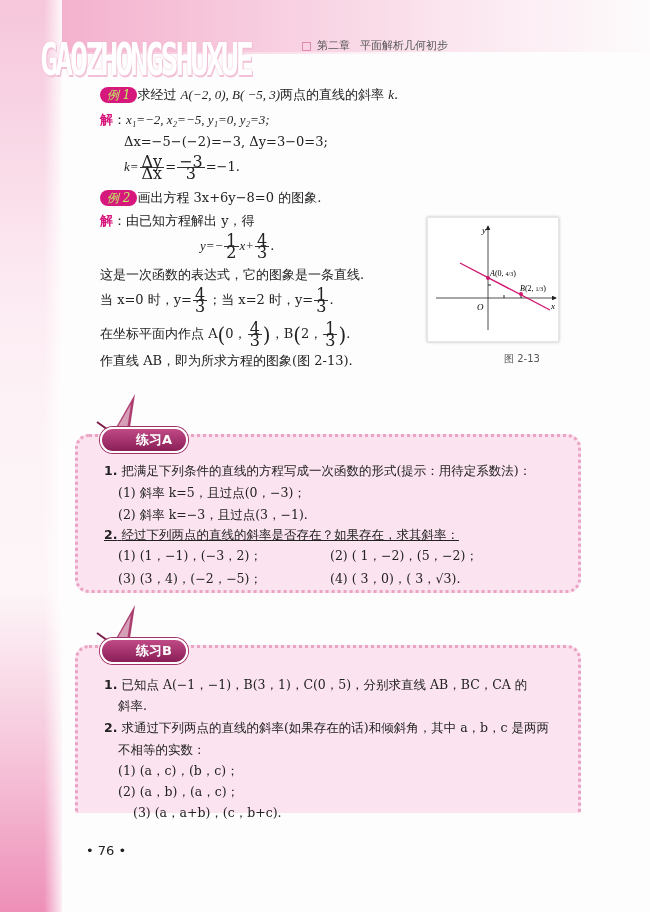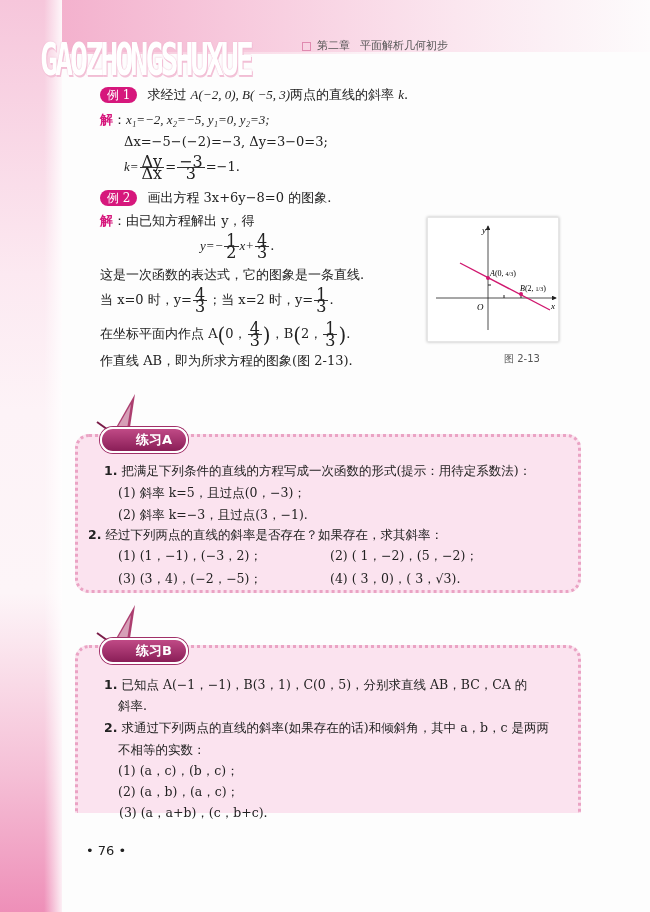--- a/index.html
+++ b/index.html
@@ -34,22 +34,22 @@
   }
   .chapter {
     position:absolute; left:258px; top:38px; font-size:11px; color:#555;
     font-family:"DejaVu Sans","Liberation Sans",sans-serif;
     padding-left:44px;
   }
   .chapter .sq { display:inline-block; width:7px; height:7px; border:1px solid #e08ab0; margin-right:6px; vertical-align:middle; }
   .chapter .gap { display:inline-block; width:10px; }
   .line { position:absolute; font-size:13px; white-space:nowrap; line-height:18px; }
   .badge {
-    display:inline-block; background:#d6177c; color:#ffffff; border-radius:10px;
-    padding:0 7px; font-size:12px; line-height:16px; margin-right:10px;
+    display:inline-block; background:#d6177c; color:#bef264; border-radius:10px;
+    padding:0 7px; font-size:12px; line-height:16px; font-style:italic;
   }
   .jie { color:#d6177c; font-weight:bold; }
   .i { font-style:italic; font-family:"Liberation Serif","DejaVu Serif",serif; }
   .frac { display:inline-block; vertical-align:middle; text-align:center; font-size:16px; line-height:11px; margin:0 1px; }
   .frac .num { display:block; border-bottom:1px solid #333; padding:0 2px; }
   .frac .den { display:block; padding:0 2px; }
   .big-paren { font-size:20px; vertical-align:middle; font-weight:lighter; }
 
   .figure-box {
     position:absolute; left:427px; top:217px; width:130px; height:123px;
@@ -143,36 +143,36 @@
   <path d="M10,55 L40,2 L32,55 z" fill="#a3295f" opacity="0.9"></path>
   <path d="M14,50 L36,12 L30,50 z" fill="#fff" opacity="0.5"></path>
   <line x1="2" y1="30" x2="30" y2="50" stroke="#7a1c48" stroke-width="2"></line>
 </svg>
 <div class="ex-header" style="left:100px;top:427px;">
   <span class="ex-pill">练习A</span>
 </div>
 <div class="ex-line" style="left:104px;top:462px;"><span class="num-b">1.</span> <span>把满足下列条件的直线的方程写成一次函数的形式(提示：用待定系数法)：</span></div>
 <div class="ex-line" style="left:118px;top:484px;">(1) 斜率 k=5，且过点(0，−3)；</div>
 <div class="ex-line" style="left:118px;top:506px;">(2) 斜率 k=−3，且过点(3，−1).</div>
-<div class="ex-line" style="left:88px;top:526px;"><span class="num-b">2.</span> <span>经过下列两点的直线的斜率是否存在？如果存在，求其斜率：</span></div>
+<div class="ex-line" style="left:104px;top:526px;text-decoration:underline;"><span class="num-b">2.</span> <span>经过下列两点的直线的斜率是否存在？如果存在，求其斜率：</span></div>
 <div class="ex-line" style="left:118px;top:547px;">(1) (1，−1)，(−3，2)；</div>
 <div class="ex-line" style="left:330px;top:547px;">(2) ( 1，−2)，(5，−2)；</div>
 <div class="ex-line" style="left:118px;top:570px;">(3) (3，4)，(−2，−5)；</div>
 <div class="ex-line" style="left:330px;top:570px;">(4) ( 3，0)，( 3，√3).</div>
 
 <div class="exercise-box" style="top:645px;height:165px;border-bottom:none;border-radius:14px 14px 0 0;"></div>
 <svg class="ex-deco" style="left:95px;top:603px;" width="50" height="60" viewBox="0 0 50 60">
   <path d="M10,55 L40,2 L32,55 z" fill="#a3295f" opacity="0.9"></path>
   <path d="M14,50 L36,12 L30,50 z" fill="#fff" opacity="0.5"></path>
   <line x1="2" y1="30" x2="30" y2="50" stroke="#7a1c48" stroke-width="2"></line>
 </svg>
 <div class="ex-header" style="left:100px;top:638px;">
   <span class="ex-pill">练习B</span>
 </div>
 <div class="ex-line" style="left:104px;top:676px;"><span class="num-b">1.</span> <span>已知点 A(−1，−1)，B(3，1)，C(0，5)，分别求直线 AB，BC，CA 的</span></div>
 <div class="ex-line" style="left:118px;top:697px;">斜率.</div>
 <div class="ex-line" style="left:104px;top:719px;"><span class="num-b">2.</span> <span>求通过下列两点的直线的斜率(如果存在的话)和倾斜角，其中 a，b，c 是两两</span></div>
 <div class="ex-line" style="left:118px;top:741px;text-align:center;">不相等的实数：</div>
 <div class="ex-line" style="left:118px;top:762px;">(1) (a，c)，(b，c)；</div>
 <div class="ex-line" style="left:118px;top:783px;">(2) (a，b)，(a，c)；</div>
-<div class="ex-line" style="left:119px;top:804px;text-align:right;">(3) (a，a+b)，(c，b+c).</div>
+<div class="ex-line" style="left:133px;top:804px;text-align:right;">(3) (a，a+b)，(c，b+c).</div>
 
 <div class="page-num">• 76 •</div>
 
 </body></html>

